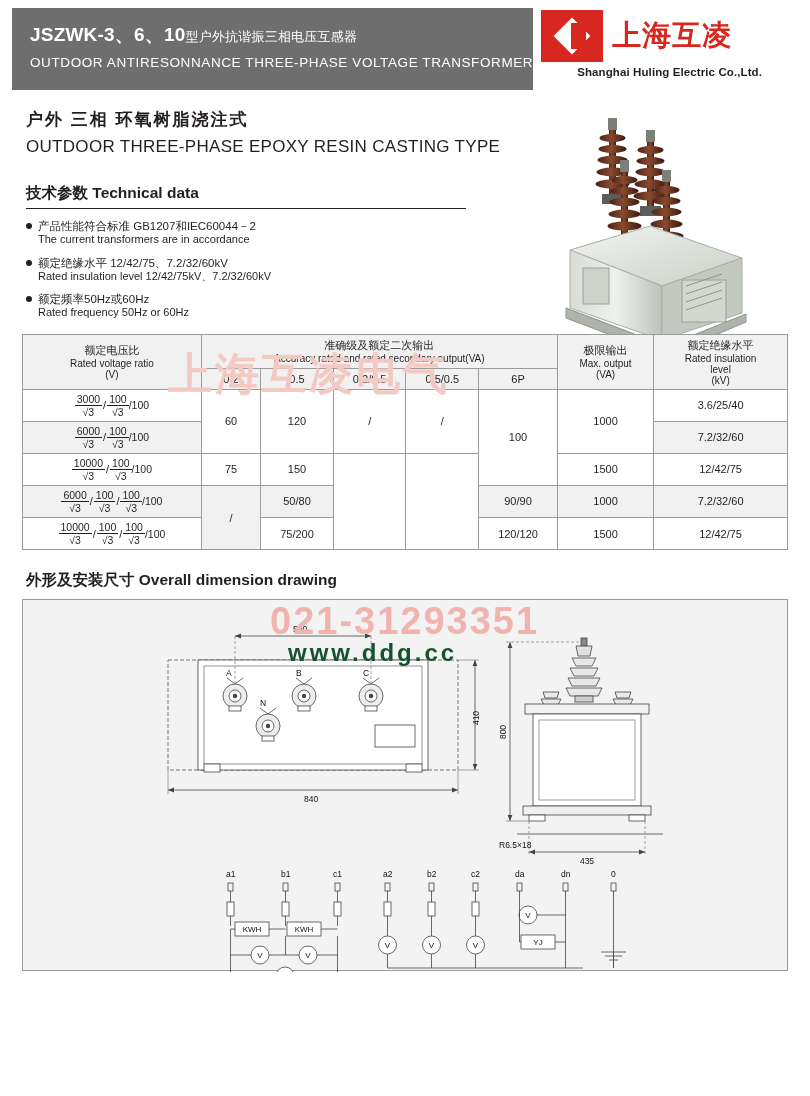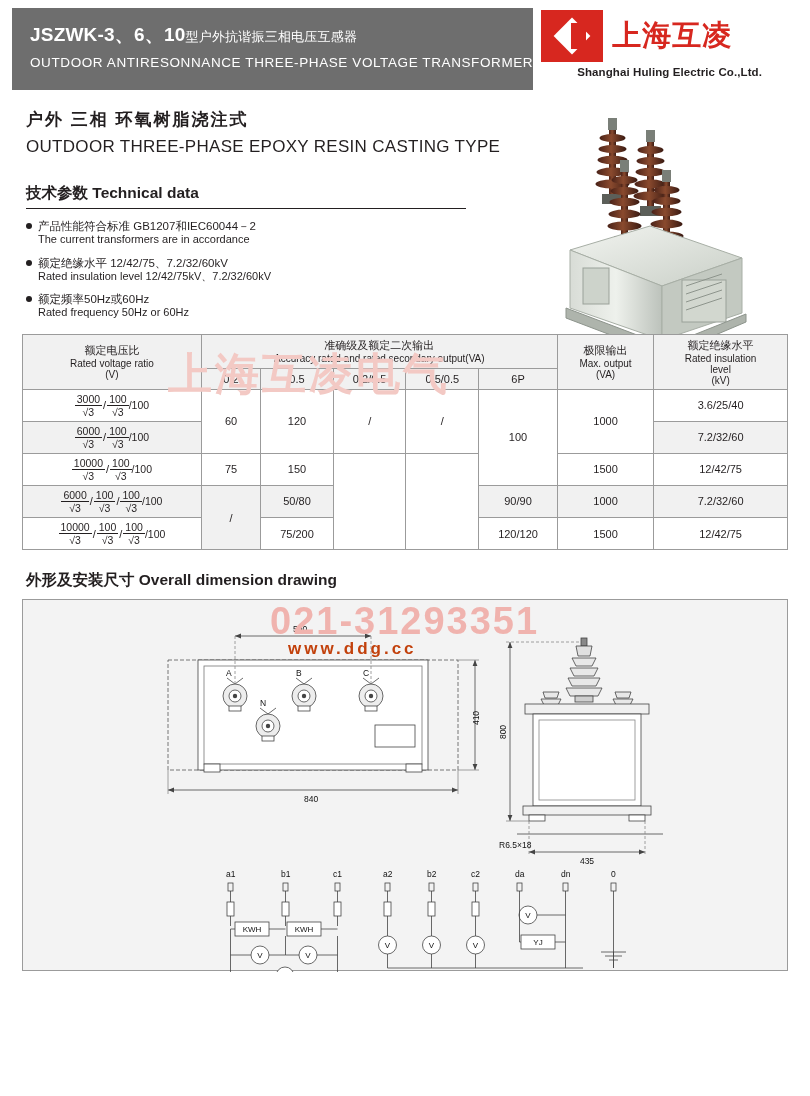--- a/index.html
+++ b/index.html
@@ -147,23 +147,23 @@
     font-size: 38px;
     font-weight: bold;
     color: #f0b3ae;
     letter-spacing: 2px;
     pointer-events: none;
     z-index: 5;
   }
   .wm-url {
     position: absolute;
     left: 288px; top: 639px;
-    font-size: 17px;
-    font-weight: bold;
-    color: #c2410c;
+    font-size: 24px;
+    font-weight: bold;
+    color: #14532d;
     letter-spacing: 3px;
     pointer-events: none;
     z-index: 5;
   }
 
   
   .spec-table {
     margin: 14px 22px 0 22px;
     width: 766px;
     border-collapse: collapse;

